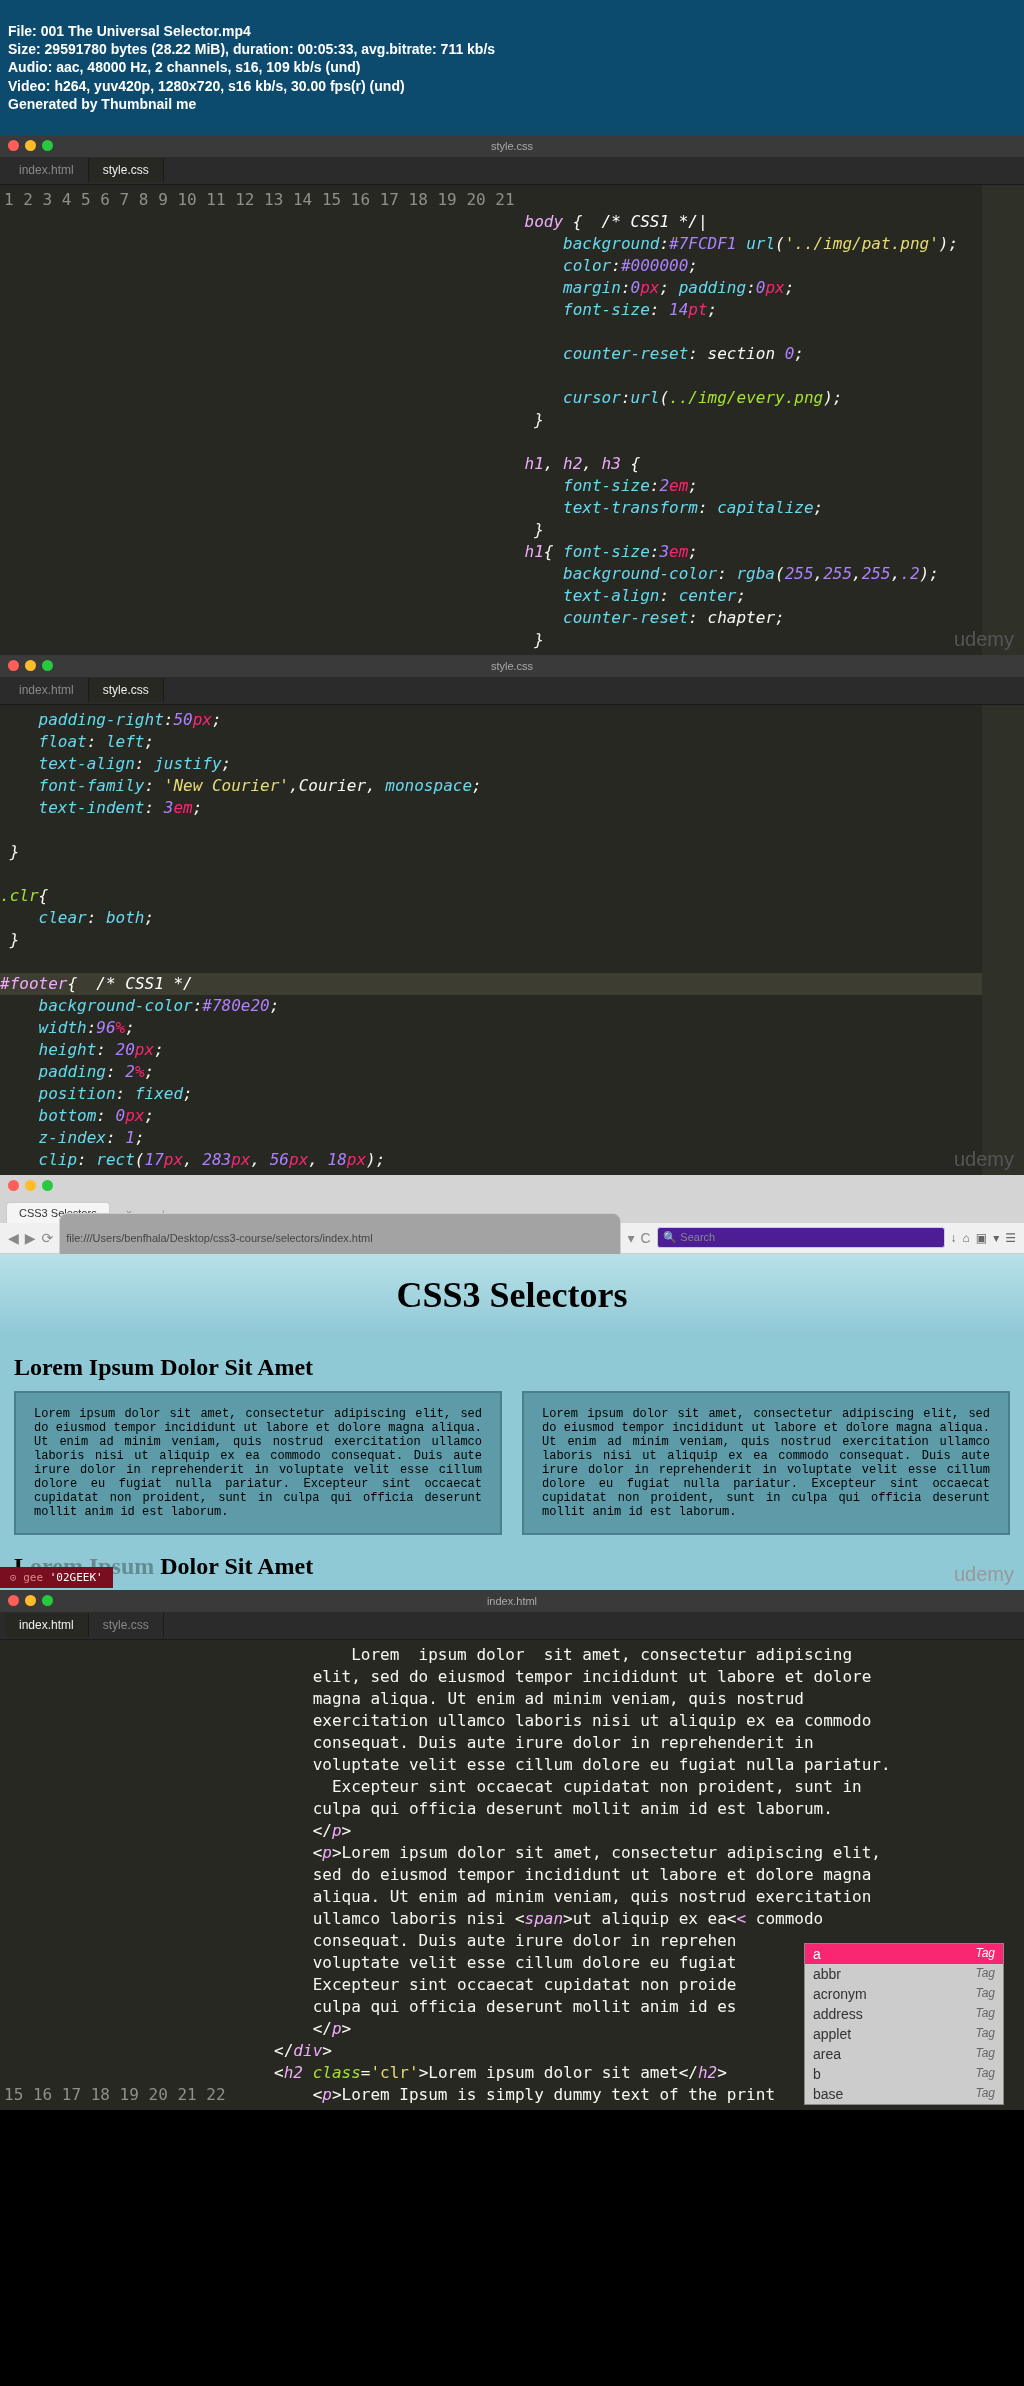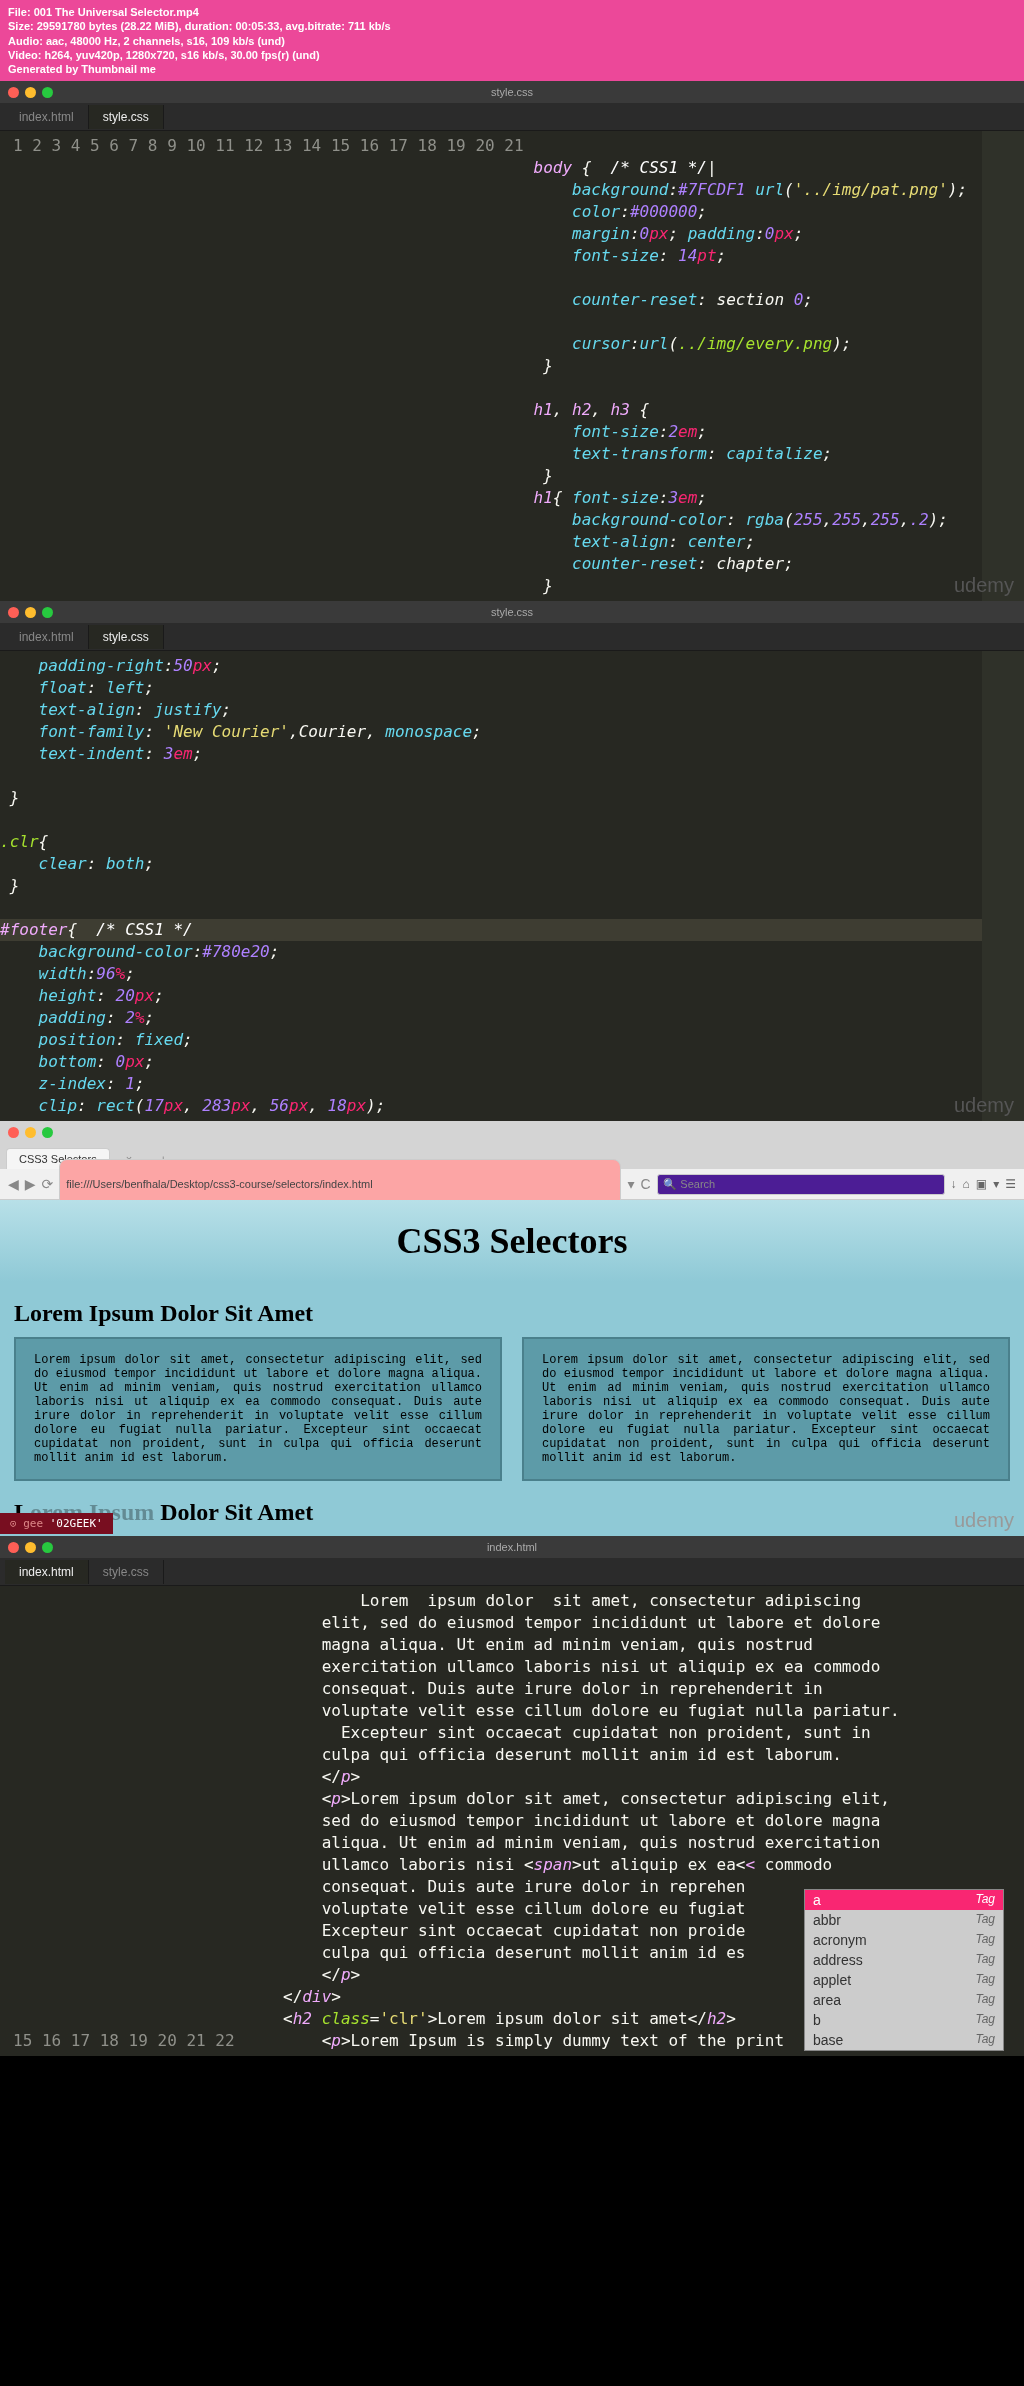--- a/index.html
+++ b/index.html
@@ -1,56 +1,56 @@
 <!DOCTYPE html>
 <html><head>
 <meta charset="utf-8">
 <style>
 * { margin: 0; padding: 0; box-sizing: border-box; }
 body { width: 1024px; font-family: Menlo, Consolas, monospace; background: #000; }
 
 
-.meta { background: #ec4899; color: #fff; padding: 5px 8px; font-family: Verdana, sans-serif; font-size: 11px; font-weight: bold; line-height: 1.3; }
+.meta { background: #0c4a6e; color: #fff; padding: 22px 8px; font-family: Verdana, sans-serif; font-size: 14px; font-weight: bold; line-height: 1.3; }
 
 
 .mac-chrome { background: #3a3a3a; height: 22px; display: flex; align-items: center; padding: 0 8px; position: relative; }
 .traffic { display: flex; gap: 6px; }
 .dot { width: 11px; height: 11px; border-radius: 50%; }
 .dot.red { background: #ff5f56; }
 .dot.yellow { background: #ffbd2e; }
 .dot.green { background: #27c93f; }
 .mac-title { position: absolute; left: 50%; transform: translateX(-50%); color: #aaa; font-size: 11px; font-family: -apple-system, sans-serif; }
 
 
 .tabs { background: #2b2b2b; height: 28px; display: flex; align-items: center; padding-left: 5px; border-bottom: 1px solid #1a1a1a; }
 .tab { padding: 5px 14px; font-size: 12px; color: #888; font-family: -apple-system, sans-serif; border-right: 1px solid #1a1a1a; }
 .tab.active { background: #272822; color: #eee; }
 
 
 .editor { background: #272822; display: flex; position: relative; }
-.gutter { background: #272822; color: #8f908a; text-align: right; padding: 4px 10px 4px 13px; font-size: 16px; line-height: 22px; user-select: none; min-width: 36px; }
+.gutter { background: #272822; color: #8f908a; text-align: right; padding: 4px 10px 4px 4px; font-size: 16px; line-height: 22px; user-select: none; min-width: 36px; }
 .code { padding: 4px 0; font-size: 16px; line-height: 22px; white-space: pre; color: #f8f8f2; flex: 1; font-style: italic; }
 .code .kw { color: #f0abfc; font-style: italic; }
 .code .sel { color: #a6e22e; font-style: italic; }
 .code .cm { color: #ffffff; }
 .code .num { color: #ae81ff; }
 .code .un { color: #f92672; font-style: italic; }
 .code .str { color: #e6db74; }
 .code .fn { color: #66d9ef; font-style: italic; }
 .minimap { width: 42px; background: #2f3129; }
 .watermark { position: absolute; right: 10px; bottom: 4px; color: #555; font-family: sans-serif; font-size: 20px; }
 
 
 .browser-chrome { background: #e8e8e8; border-bottom: 1px solid #ccc; }
 .browser-tabs { height: 26px; background: #d4d4d4; display: flex; align-items: flex-end; padding-left: 6px; }
 .browser-tab { background: #f5f5f5; padding: 4px 12px; font-size: 11px; border-radius: 4px 4px 0 0; font-family: -apple-system, sans-serif; color: #333; border: 1px solid #ccc; border-bottom: none; margin-right: 4px; }
 .browser-tab.new { background: transparent; border: none; color: #888; }
 .browser-toolbar { height: 30px; display: flex; align-items: center; padding: 0 8px; gap: 6px; background: #f0f0f0; font-family: -apple-system, sans-serif; font-size: 11px; }
 .nav-btn { color: #888; font-size: 14px; cursor: pointer; }
-.url-bar { flex: 2; background: #fca5a5; border: 1px solid #ccc; padding: 18px 6px; border-radius: 8px; color: #444; }
+.url-bar { flex: 2; background: #a3a3a3; border: 1px solid #ccc; padding: 18px 6px; border-radius: 8px; color: #444; }
 .search-bar { flex: 1; background: #4c1d95; border: 1px solid #ccc; padding: 3px 6px; border-radius: 3px; color: #888; }
 .tool-icon { color: #666; font-size: 12px; }
 
 
 .page { background: #8fc9d6; font-family: Georgia, serif; padding-bottom: 10px; position: relative; }
 .page-header { background: linear-gradient(#b8e0e8, #8fc9d6); padding: 20px 0; text-align: center; }
 .page-title { font-size: 36px; font-weight: bold; color: #000; font-family: "Times New Roman", serif; }
 .page-sub { font-size: 24px; font-weight: bold; color: #000; padding: 18px 14px 10px; font-family: "Times New Roman", serif; }
 .cols { display: flex; gap: 20px; padding: 0 14px; }
 .col { flex: 1; background: #5d9ba8; border: 2px solid #4a808c; padding: 14px 18px; font-size: 12px; text-align: justify; color: #000; font-family: "Courier New", monospace; }

